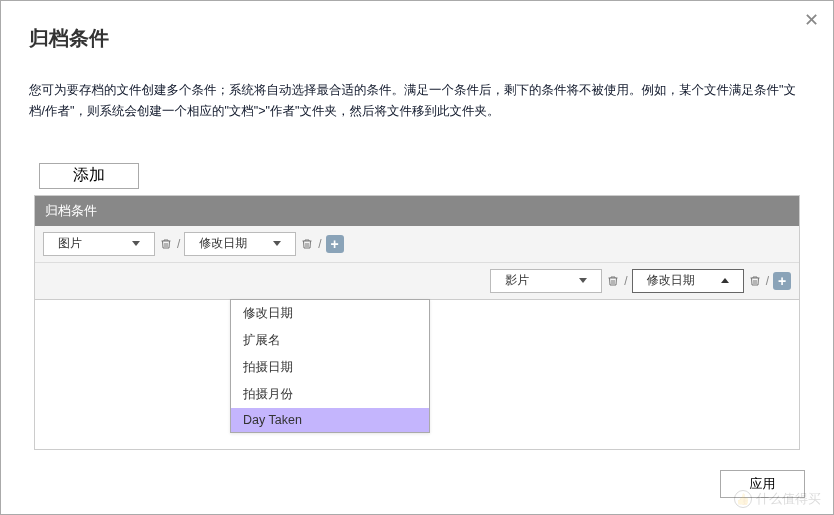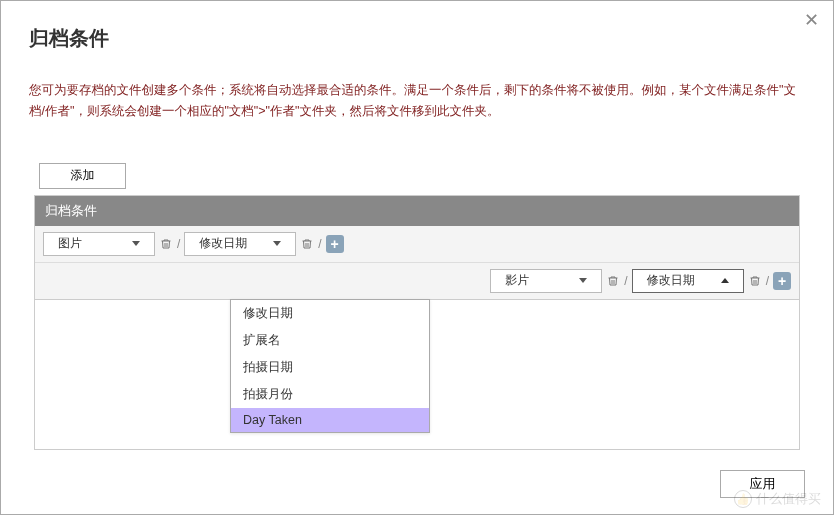--- a/index.html
+++ b/index.html
@@ -27,30 +27,30 @@
     cursor: pointer;
   }
   .title {
     font-size: 20px;
     font-weight: bold;
     color: #333;
     margin-bottom: 28px;
   }
   .desc {
     font-size: 12.5px;
-    color: #7f1d1d;
+    color: #0f172a;
     line-height: 1.7;
     margin-bottom: 40px;
   }
   .add-btn {
-    width: 87px;
+    width: 100px;
     height: 26px;
     border: 1px solid #aaa;
     background: #fff;
-    font-size: 12px;
+    font-size: 16px;
     cursor: pointer;
     margin-left: 10px;
     margin-bottom: 6px;
   }
   .section {
     border: 1px solid #ccc;
     margin: 0 5px;
     flex: 0 0 auto;
   }
   .section-header {

